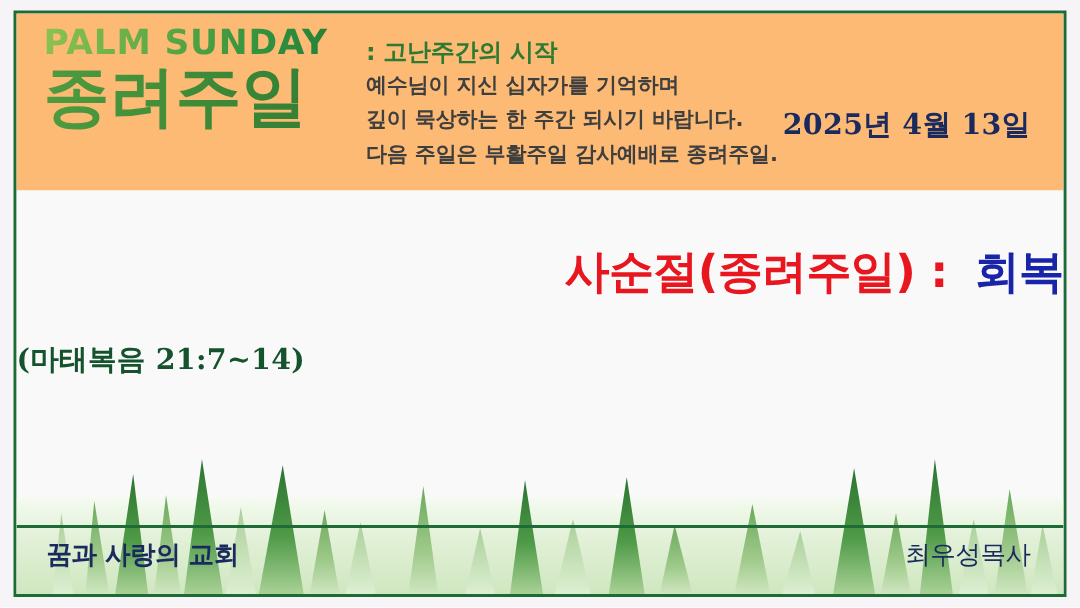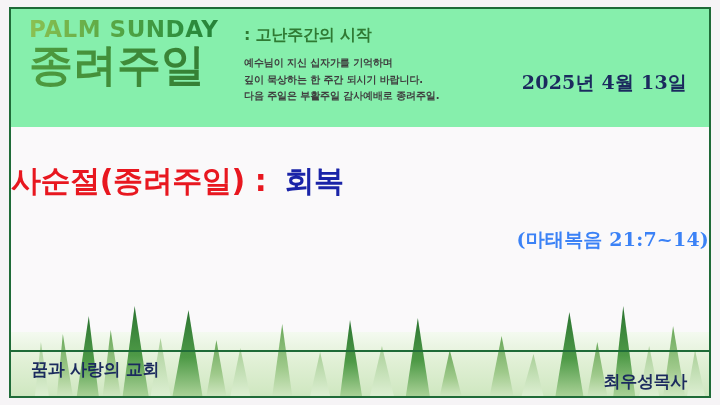--- a/index.html
+++ b/index.html
@@ -31,21 +31,21 @@
     background: #fbfafb;
   }
 
   
   .header {
     position: absolute;
     left: 0;
     top: 0;
     width: 100%;
     height: 118px;
-    background: #86efac;
+    background: #fdba74;
     box-sizing: border-box;
     padding-left: 10px;
   }
 
   .logo-block {
     position: absolute;
     left: 18px;
     top: 8px;
     width: 212px;
   }
@@ -88,23 +88,22 @@
   .header-tagline {
     font-family: "DejaVu Sans", sans-serif;
     font-weight: bold;
     font-size: 16px;
     color: #2f7a33;
     white-space: nowrap;
     letter-spacing: -0.2px;
   }
 
   .header-desc {
-    margin-top: 9px;
-    font-family: "DejaVu Sans", sans-serif;
-    font-size: 10px;
+    font-family: "DejaVu Sans", sans-serif;
+    font-size: 14px;
     font-weight: bold;
     color: #3f3f3f;
     line-height: 1.65;
     white-space: nowrap;
     letter-spacing: -0.1px;
   }
 
   .service-date {
     position: absolute;
     right: 22px;
@@ -126,44 +125,44 @@
     right: 0;
     bottom: 0;
     background: #faf9fa;
   }
 
   .sermon-title {
     position: absolute;
     left: 0;
     right: 0;
     top: 34px;
-    text-align: left;
+    text-align: right;
     font-family: "DejaVu Sans", sans-serif;
     font-weight: bold;
     font-size: 30px;
     color: #e8171f;
     letter-spacing: -0.4px;
     white-space: nowrap;
   }
 
   .sermon-title .accent {
     color: #1a24a8;
     margin-left: 18px;
   }
 
   .sermon-ref {
     position: absolute;
     left: 0;
     right: 0;
     top: 100px;
-    text-align: right;
+    text-align: left;
     font-family: "DejaVu Serif", serif;
     font-weight: bold;
     font-size: 19px;
-    color: #3b82f6;
+    color: #14532d;
     letter-spacing: 0.2px;
     white-space: nowrap;
   }
 
   
   .grass-layer {
     position: absolute;
     left: 0;
     right: 0;
     bottom: 0;
@@ -208,26 +207,25 @@
     color: #1b2a5e;
     letter-spacing: -0.3px;
     white-space: nowrap;
   }
 
   .pastor-name {
     position: absolute;
     right: 22px;
     top: 6px;
     font-family: "DejaVu Sans", sans-serif;
-    font-weight: bold;
+    font-weight: normal;
     font-size: 17px;
     color: #1b2a5e;
     letter-spacing: -0.3px;
     white-space: nowrap;
-    margin-top: 12px;
   }
 </style>
 </head>
 <body>
 
 <div class="slide">
   <div class="frame">
 
     <div class="header">
 

